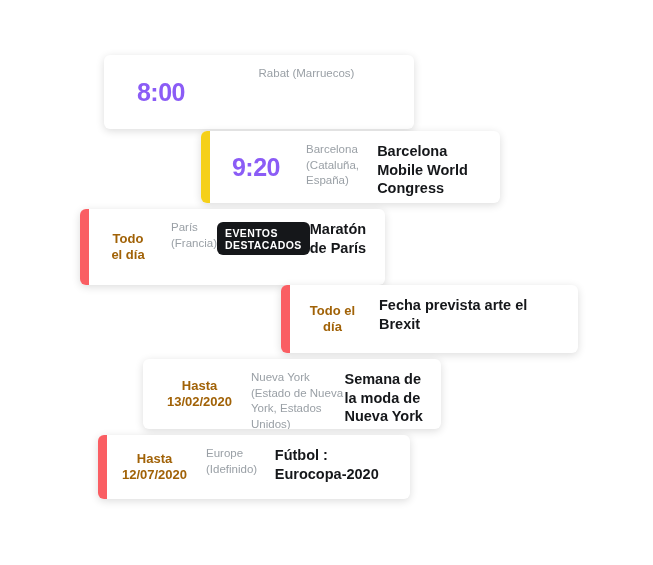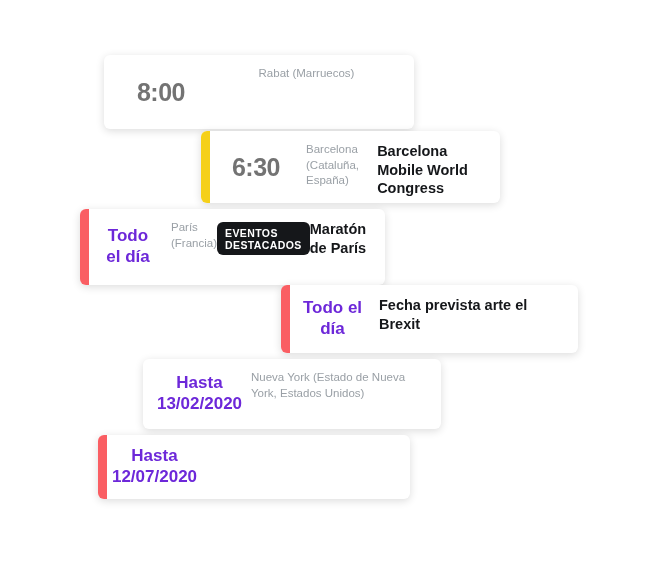--- a/index.html
+++ b/index.html
@@ -39,28 +39,28 @@
     flex-direction: column;
     align-items: center;
     justify-content: center;
     text-align: center;
     padding: 0 10px;
     box-sizing: border-box;
   }
   .time-big {
     font-size: 25px;
     font-weight: bold;
-    color: #737373;
+    color: #8b5cf6;
     letter-spacing: -0.5px;
     white-space: nowrap;
   }
   .time-small {
-    font-size: 17px;
+    font-size: 13px;
     font-weight: bold;
-    color: #6d28d9;
+    color: #a16207;
     line-height: 1.22;
     white-space: pre-line;
   }
   .body-col {
     flex: 1 1 auto;
     padding: 11px 14px 12px 4px;
     box-sizing: border-box;
     display: flex;
     flex-direction: row;
     justify-content: center;
@@ -101,21 +101,21 @@
       <div class="time-big">8:00</div>
     </div>
     <div class="body-col">
       <div class="place">Rabat (Marruecos)</div>
     </div>
   </div>
 
   <div class="event-card" style="left:201px; top:131px; width:299px; height:72px;">
     <div class="accent" style="background:#f5d019;"></div>
     <div class="time-col" style="width:92px;">
-      <div class="time-big">6:30</div>
+      <div class="time-big">9:20</div>
     </div>
     <div class="body-col">
       <div class="place">Barcelona (Cataluña, España)</div>
       <div class="title">Barcelona Mobile World Congress</div>
     </div>
   </div>
 
   <div class="event-card" style="left:80px; top:209px; width:305px; height:76px;">
     <div class="accent" style="background:#fa5e63;"></div>
     <div class="time-col" style="width:78px;">
@@ -141,24 +141,29 @@
   </div>
 
   <div class="event-card" style="left:143px; top:359px; width:298px; height:70px;">
     <div class="accent" style="background:transparent;"></div>
     <div class="time-col" style="width:95px;">
       <div class="time-small">Hasta
 13/02/2020</div>
     </div>
     <div class="body-col">
       <div class="place">Nueva York (Estado de Nueva York, Estados Unidos)</div>
+      <div class="title">Semana de la moda de Nueva York</div>
     </div>
   </div>
 
   <div class="event-card" style="left:98px; top:435px; width:312px; height:64px;">
     <div class="accent" style="background:#fa5e63;"></div>
     <div class="time-col" style="width:95px;">
       <div class="time-small">Hasta
 12/07/2020</div>
     </div>
+    <div class="body-col">
+      <div class="place">Europe (Idefinido)</div>
+      <div class="title">Fútbol : Eurocopa-2020</div>
+    </div>
   </div>
 
 </div>
 
 </body></html>

